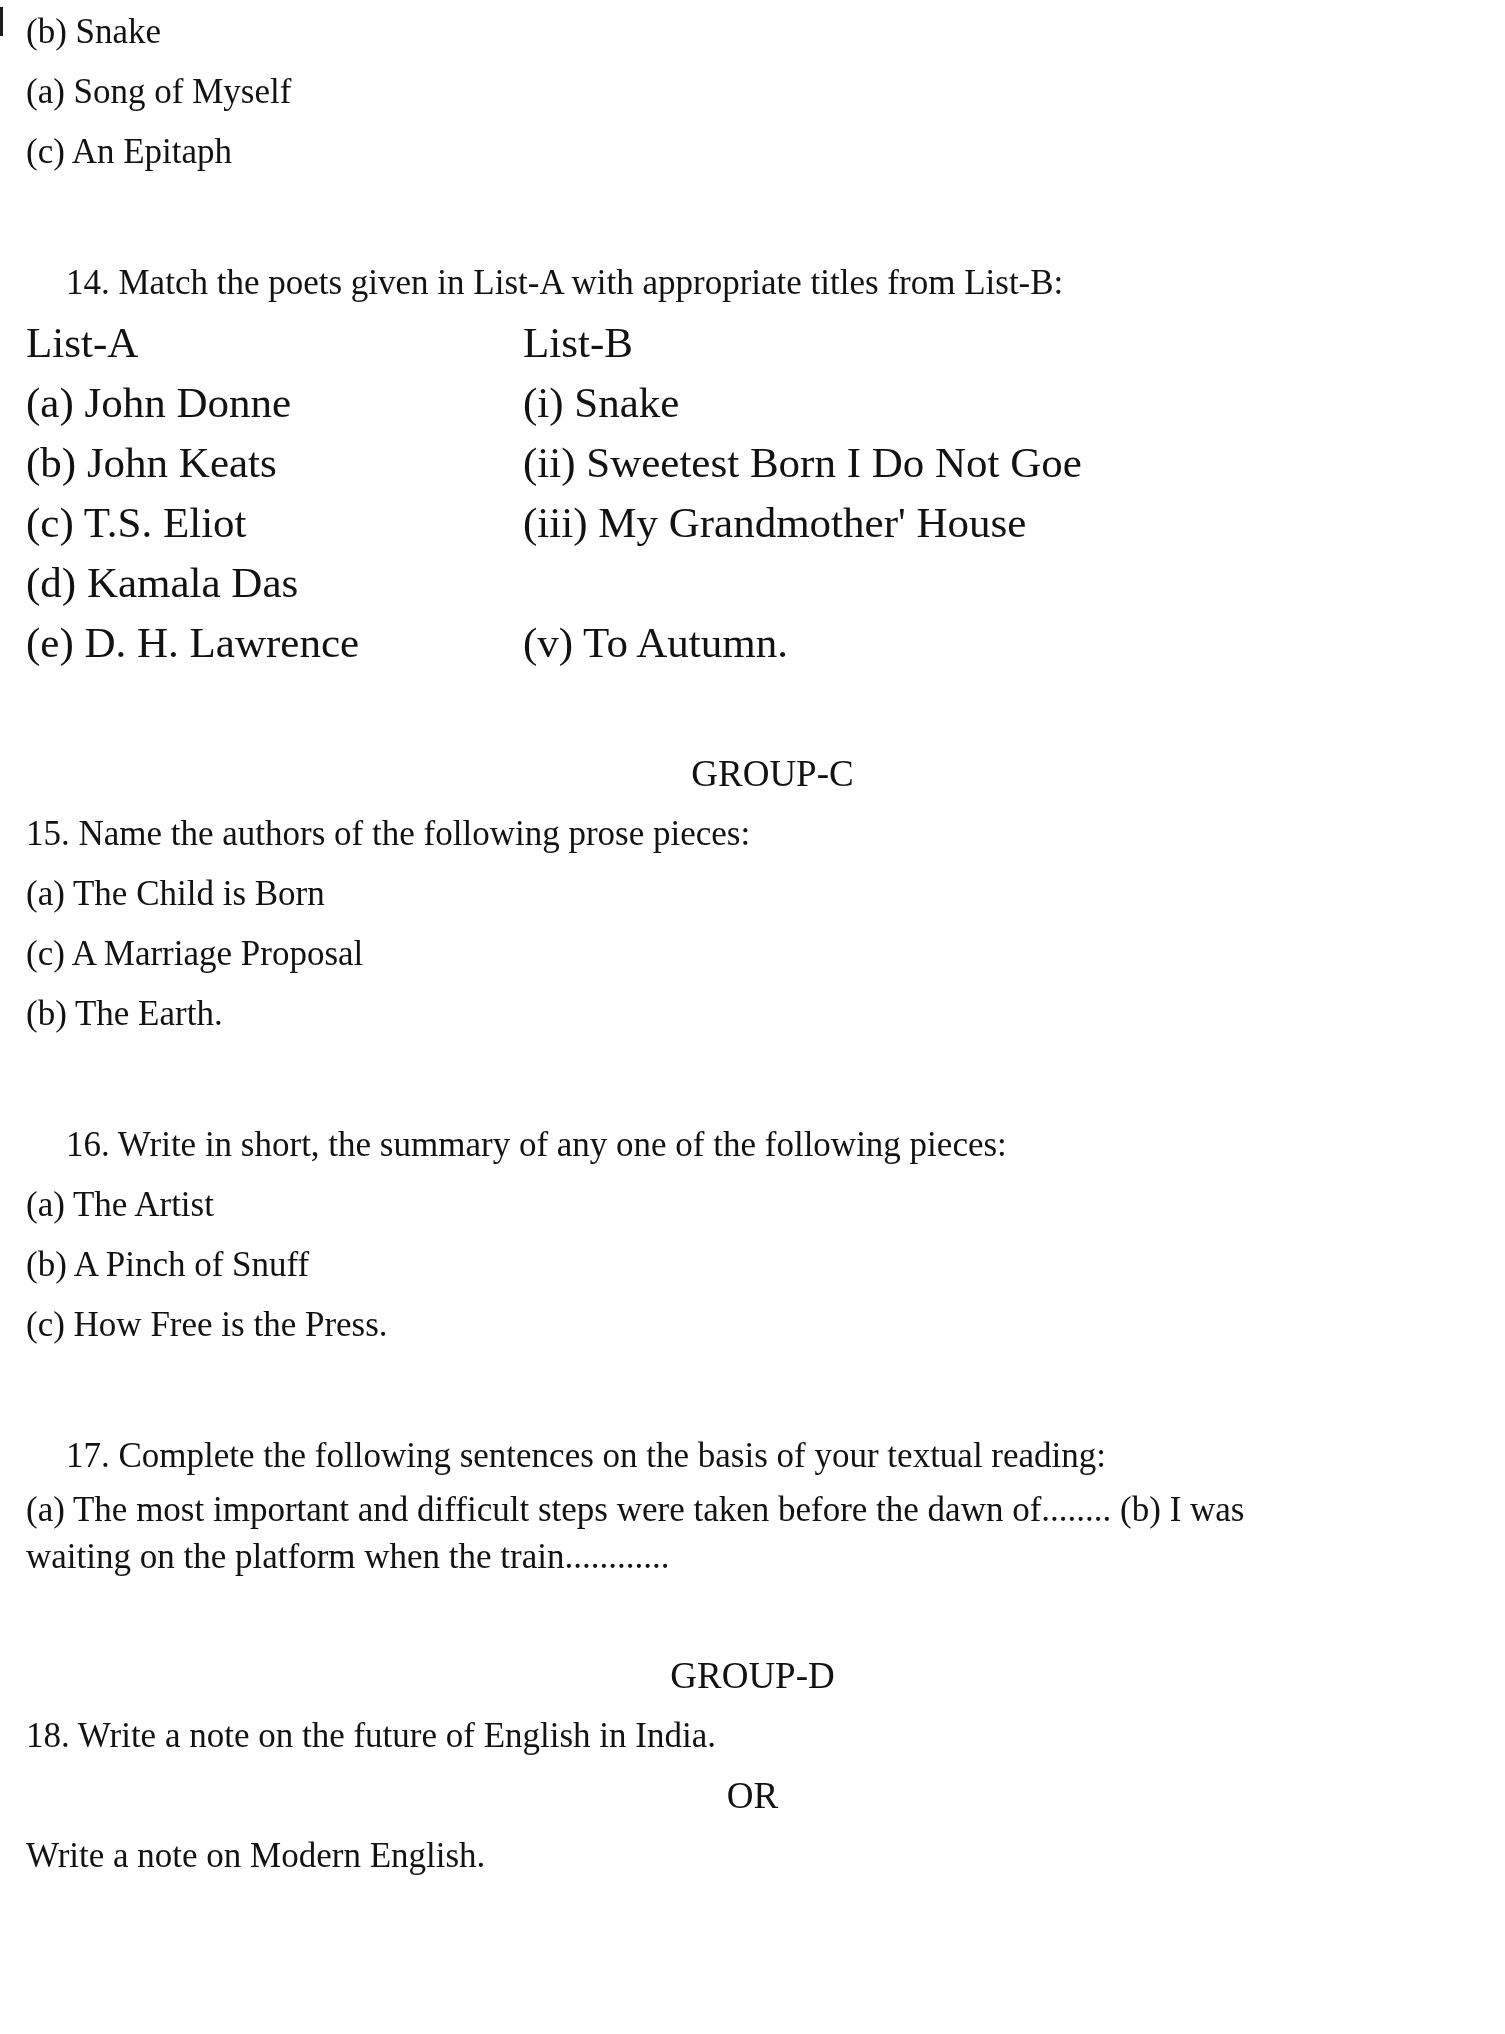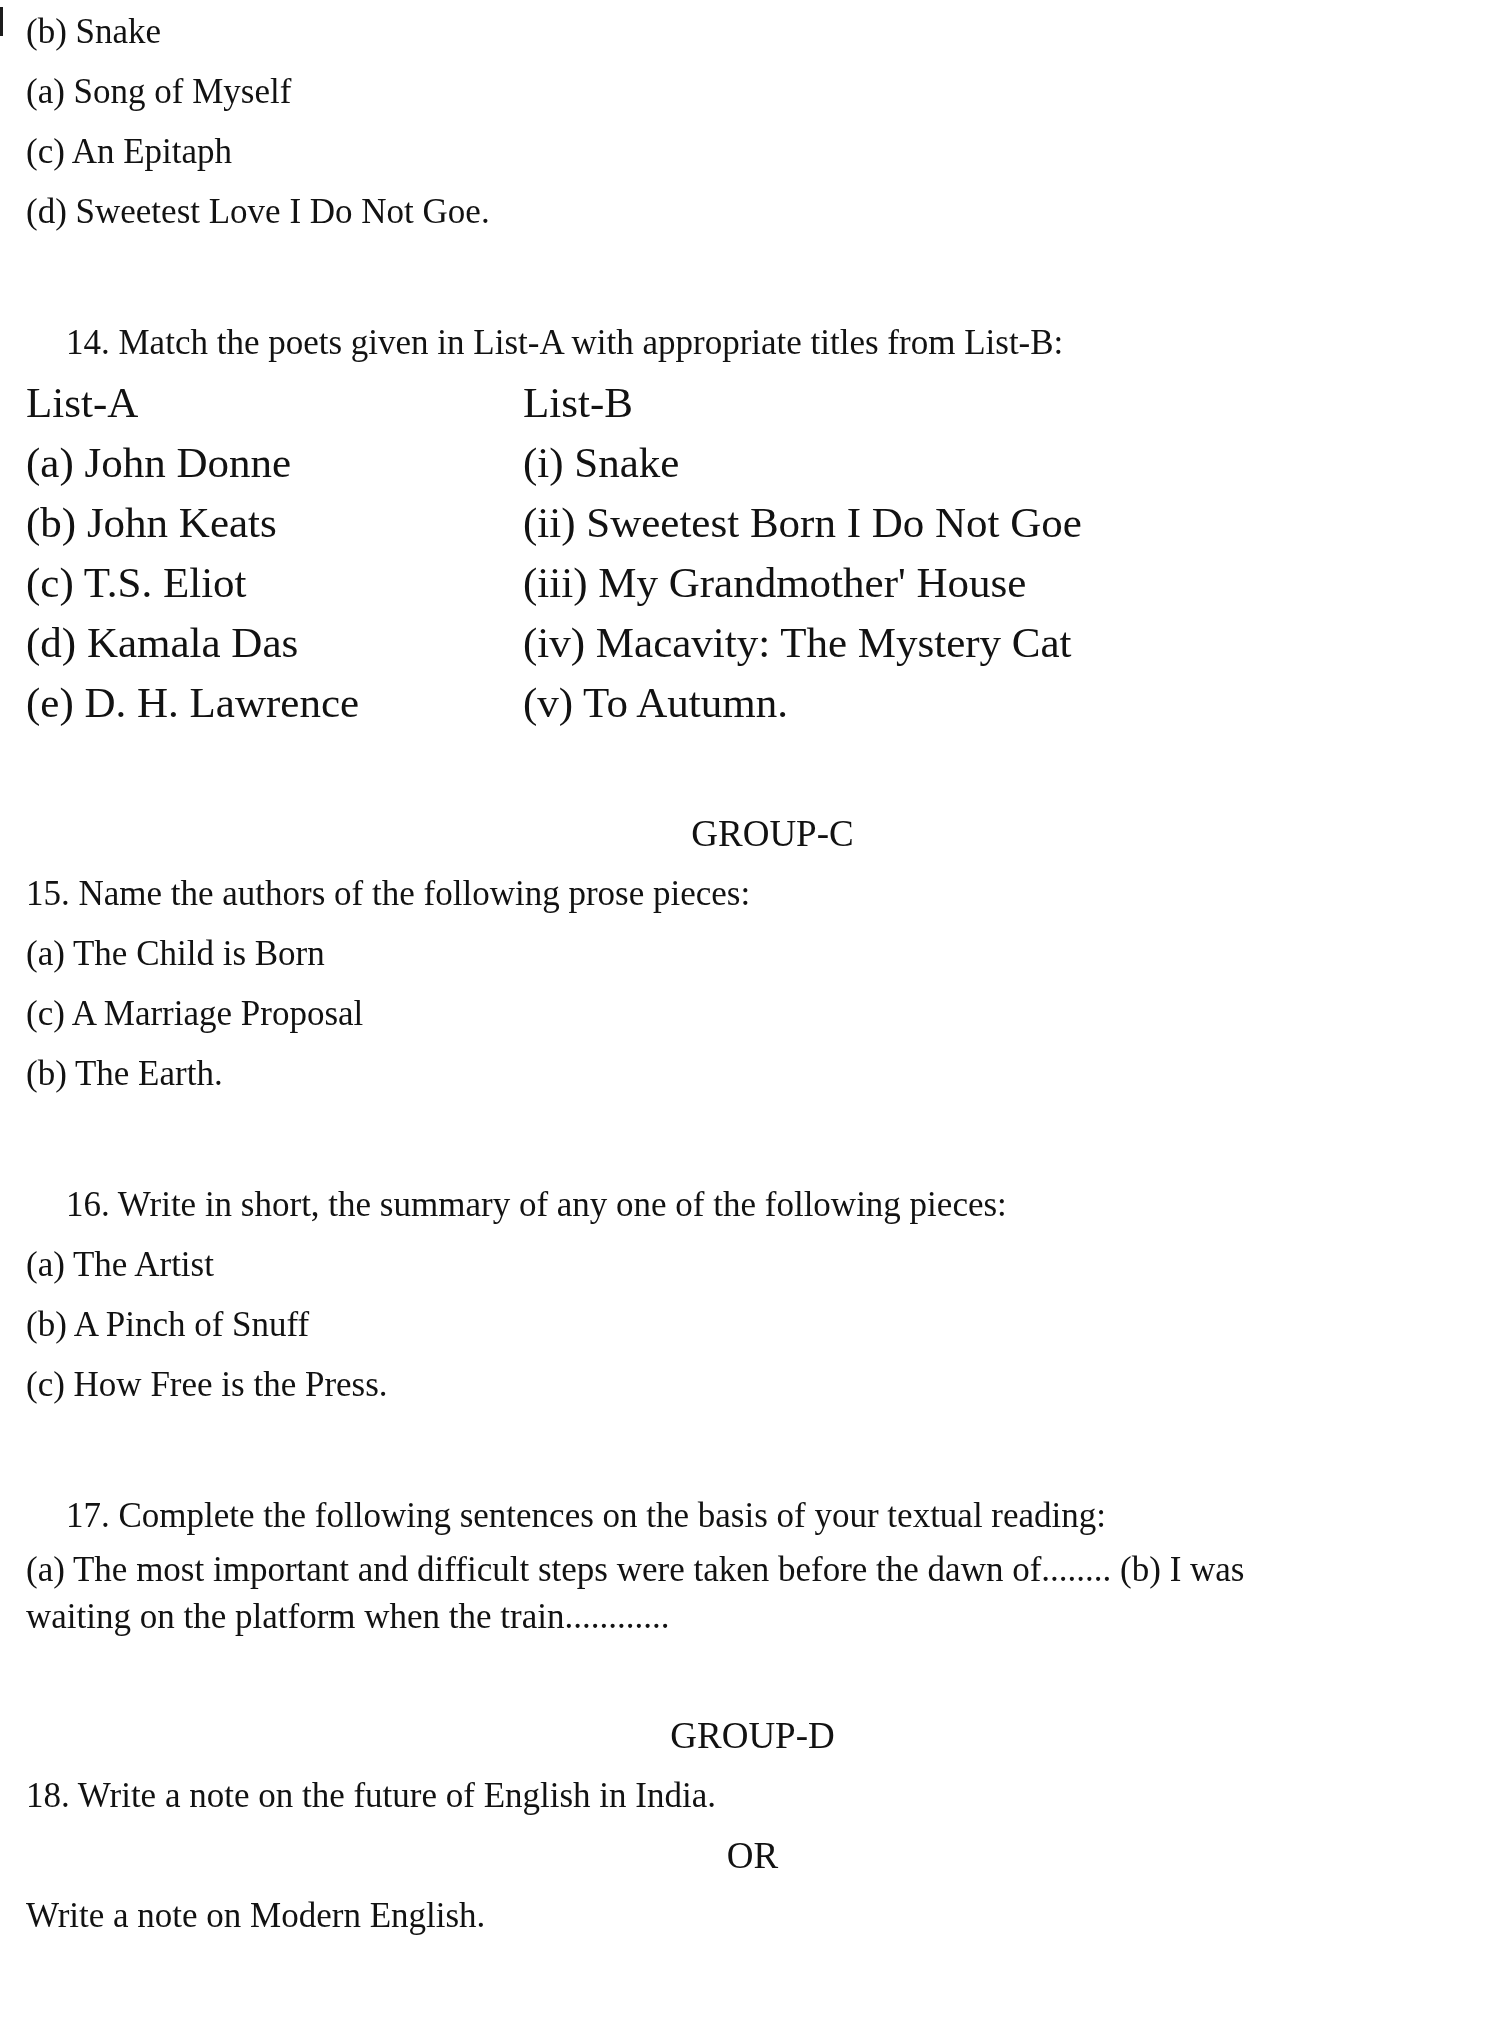--- a/index.html
+++ b/index.html
@@ -56,21 +56,20 @@
 </head>
 <body>
 
 <div class="artifact"></div>
 
 <div class="doc">
 
   <div class="ln">(b) Snake</div>
   <div class="ln">(a) Song of Myself</div>
   <div class="ln">(c) An Epitaph</div>
-  <div class="ln">(d) Sweetest Love I Do Not Goe.</div>
 
   <div class="ln gap">14. Match the poets given in List-A with appropriate titles from List-B:</div>
 
   <div class="match-row">
     <span>List-A</span>
     <span>List-B</span>
   </div>
   <div class="match-row">
     <span>(a) John Donne</span>
     <span>(i) Snake</span>
@@ -78,21 +77,20 @@
   <div class="match-row">
     <span>(b) John Keats</span>
     <span>(ii) Sweetest Born I Do Not Goe</span>
   </div>
   <div class="match-row">
     <span>(c) T.S. Eliot</span>
     <span>(iii) My Grandmother' House</span>
   </div>
   <div class="match-row">
     <span>(d) Kamala Das</span>
-    <span>(iv) Macavity: The Mystery Cat</span>
   </div>
   <div class="match-row">
     <span>(e) D. H. Lawrence</span>
     <span>(v) To Autumn.</span>
   </div>
 
   <div class="ln heading gap">GROUP-C</div>
 
   <div class="ln">15. Name the authors of the following prose pieces:</div>
   <div class="ln">(a) The Child is Born</div>

